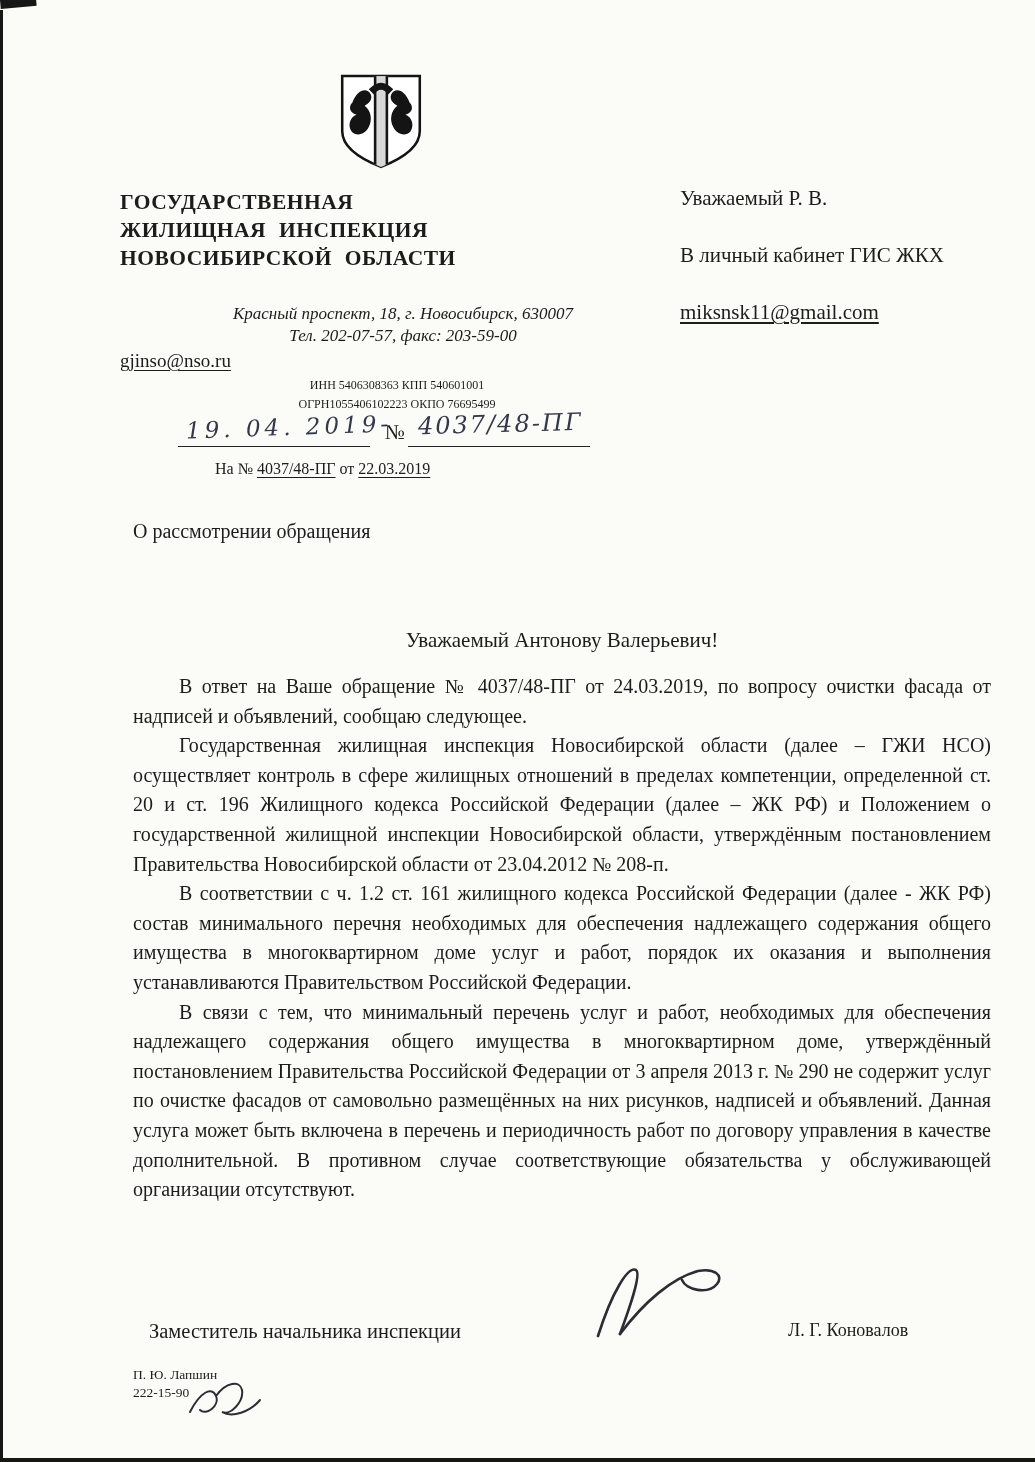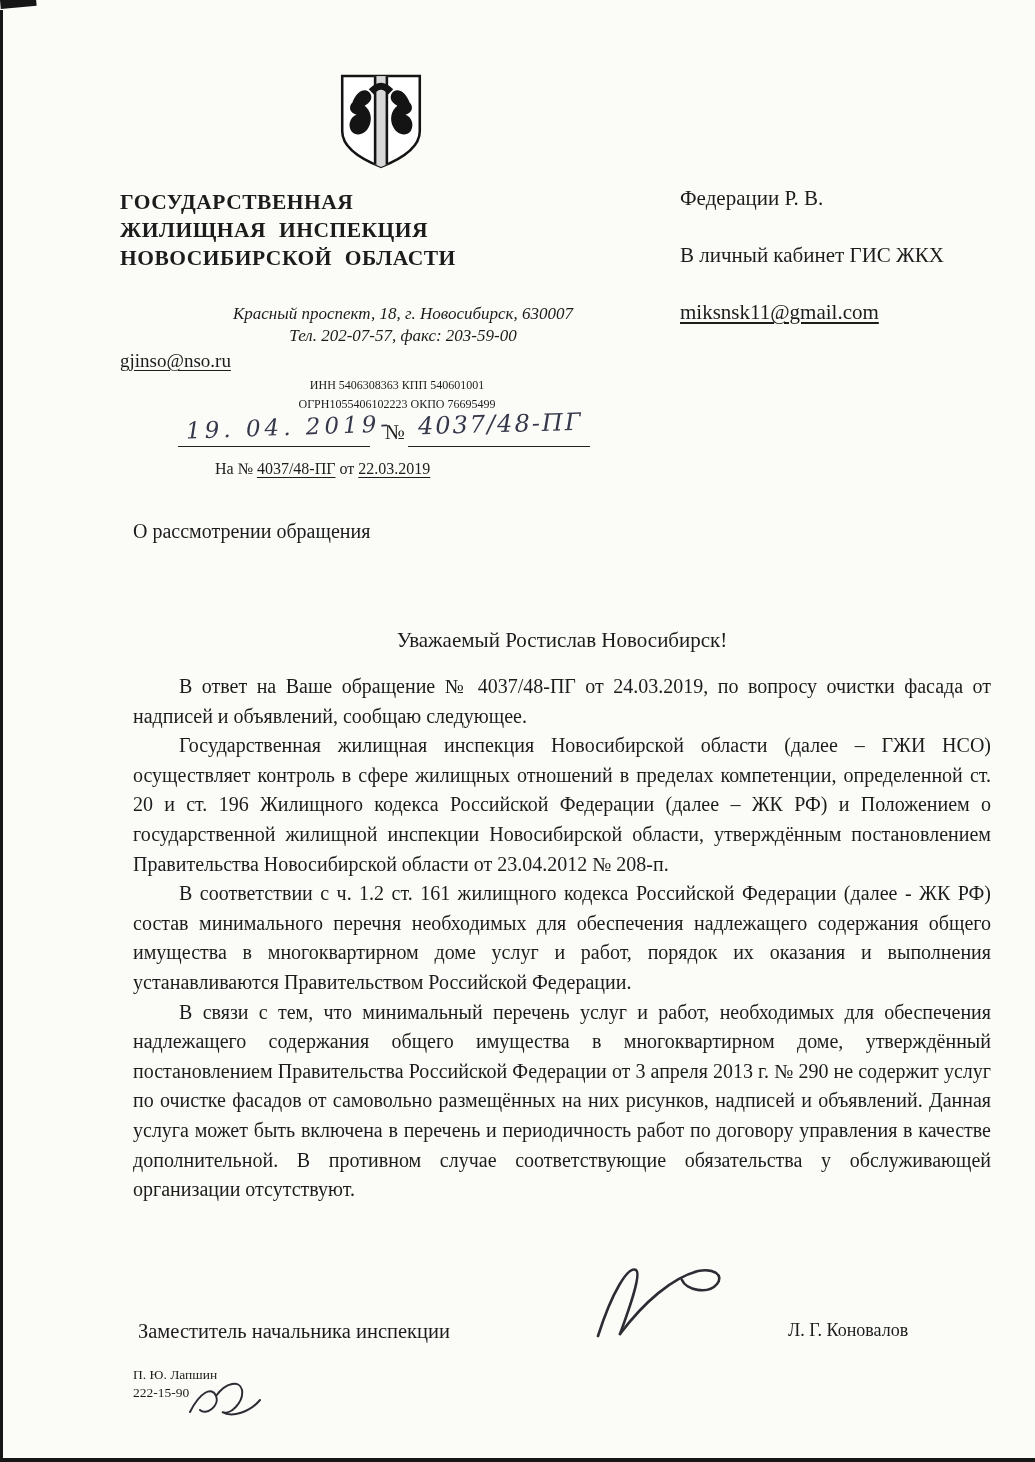--- a/index.html
+++ b/index.html
@@ -42,21 +42,21 @@
   .addressee { position:absolute; left:680px; top:185px; width:320px; font-size:21px; }
   .addressee .line { margin-bottom:30px; line-height:27px; }
 
   .subject { position:absolute; left:133px; top:520px; font-size:20px; }
 
   .salutation { position:absolute; left:133px; top:628px; width:858px; text-align:center; font-size:21px; }
 
   .body-text { position:absolute; left:133px; top:672px; width:858px; }
   .body-text p { margin:0; text-indent:46px; text-align:justify; font-size:20px; line-height:29.6px; }
 
-  .sig-position { position:absolute; left:138px; top:1320px; font-size:20.5px; }
+  .sig-position { position:absolute; left:149px; top:1320px; font-size:20.5px; }
   .sig-name     { position:absolute; left:788px; top:1320px; font-size:18px; }
   .sig-main     { position:absolute; left:578px; top:1258px; }
 
   .executor { position:absolute; left:133px; top:1366px; font-size:13.5px; line-height:18px; }
   .sig-exec { position:absolute; left:182px; top:1372px; }
 </style>
 </head>
 <body>
 
 <div class="page">
@@ -111,28 +111,28 @@
   <div class="num-line"></div>
 
   <div class="ref-line">
     <span>На №</span>
     <span class="u">4037/48-ПГ</span>
     <span>от</span>
     <span class="u">22.03.2019</span>
   </div>
 
   <div class="addressee">
-    <div class="line">Федерации Р. В.</div>
+    <div class="line">Уважаемый Р. В.</div>
     <div class="line">В личный кабинет ГИС ЖКХ</div>
     <div class="line"><span class="u">miksnsk11@gmail.com</span></div>
   </div>
 
   <div class="subject">О рассмотрении обращения</div>
 
-  <div class="salutation">Уважаемый Ростислав Новосибирск!</div>
+  <div class="salutation">Уважаемый Антонову Валерьевич!</div>
 
   <div class="body-text">
     <p>В ответ на Ваше обращение № 4037/48-ПГ от 24.03.2019, по вопросу очистки фасада от надписей и объявлений, сообщаю следующее.</p>
     <p>Государственная жилищная инспекция Новосибирской области (далее – ГЖИ НСО) осуществляет контроль в сфере жилищных отношений в пределах компетенции, определенной ст. 20 и ст. 196 Жилищного кодекса Российской Федерации (далее – ЖК РФ) и Положением о государственной жилищной инспекции Новосибирской области, утверждённым постановлением Правительства Новосибирской области от 23.04.2012 № 208-п.</p>
     <p>В соответствии с ч. 1.2 ст. 161 жилищного кодекса Российской Федерации (далее - ЖК РФ) состав минимального перечня необходимых для обеспечения надлежащего содержания общего имущества в многоквартирном доме услуг и работ, порядок их оказания и выполнения устанавливаются Правительством Российской Федерации.</p>
     <p>В связи с тем, что минимальный перечень услуг и работ, необходимых для обеспечения надлежащего содержания общего имущества в многоквартирном доме, утверждённый постановлением Правительства Российской Федерации от 3 апреля 2013 г. № 290 не содержит услуг по очистке фасадов от самовольно размещённых на них рисунков, надписей и объявлений. Данная услуга может быть включена в перечень и периодичность работ по договору управления в качестве дополнительной. В противном случае соответствующие обязательства у обслуживающей организации отсутствуют.</p>
   </div>
 
   <div class="sig-position">Заместитель начальника инспекции</div>
 

